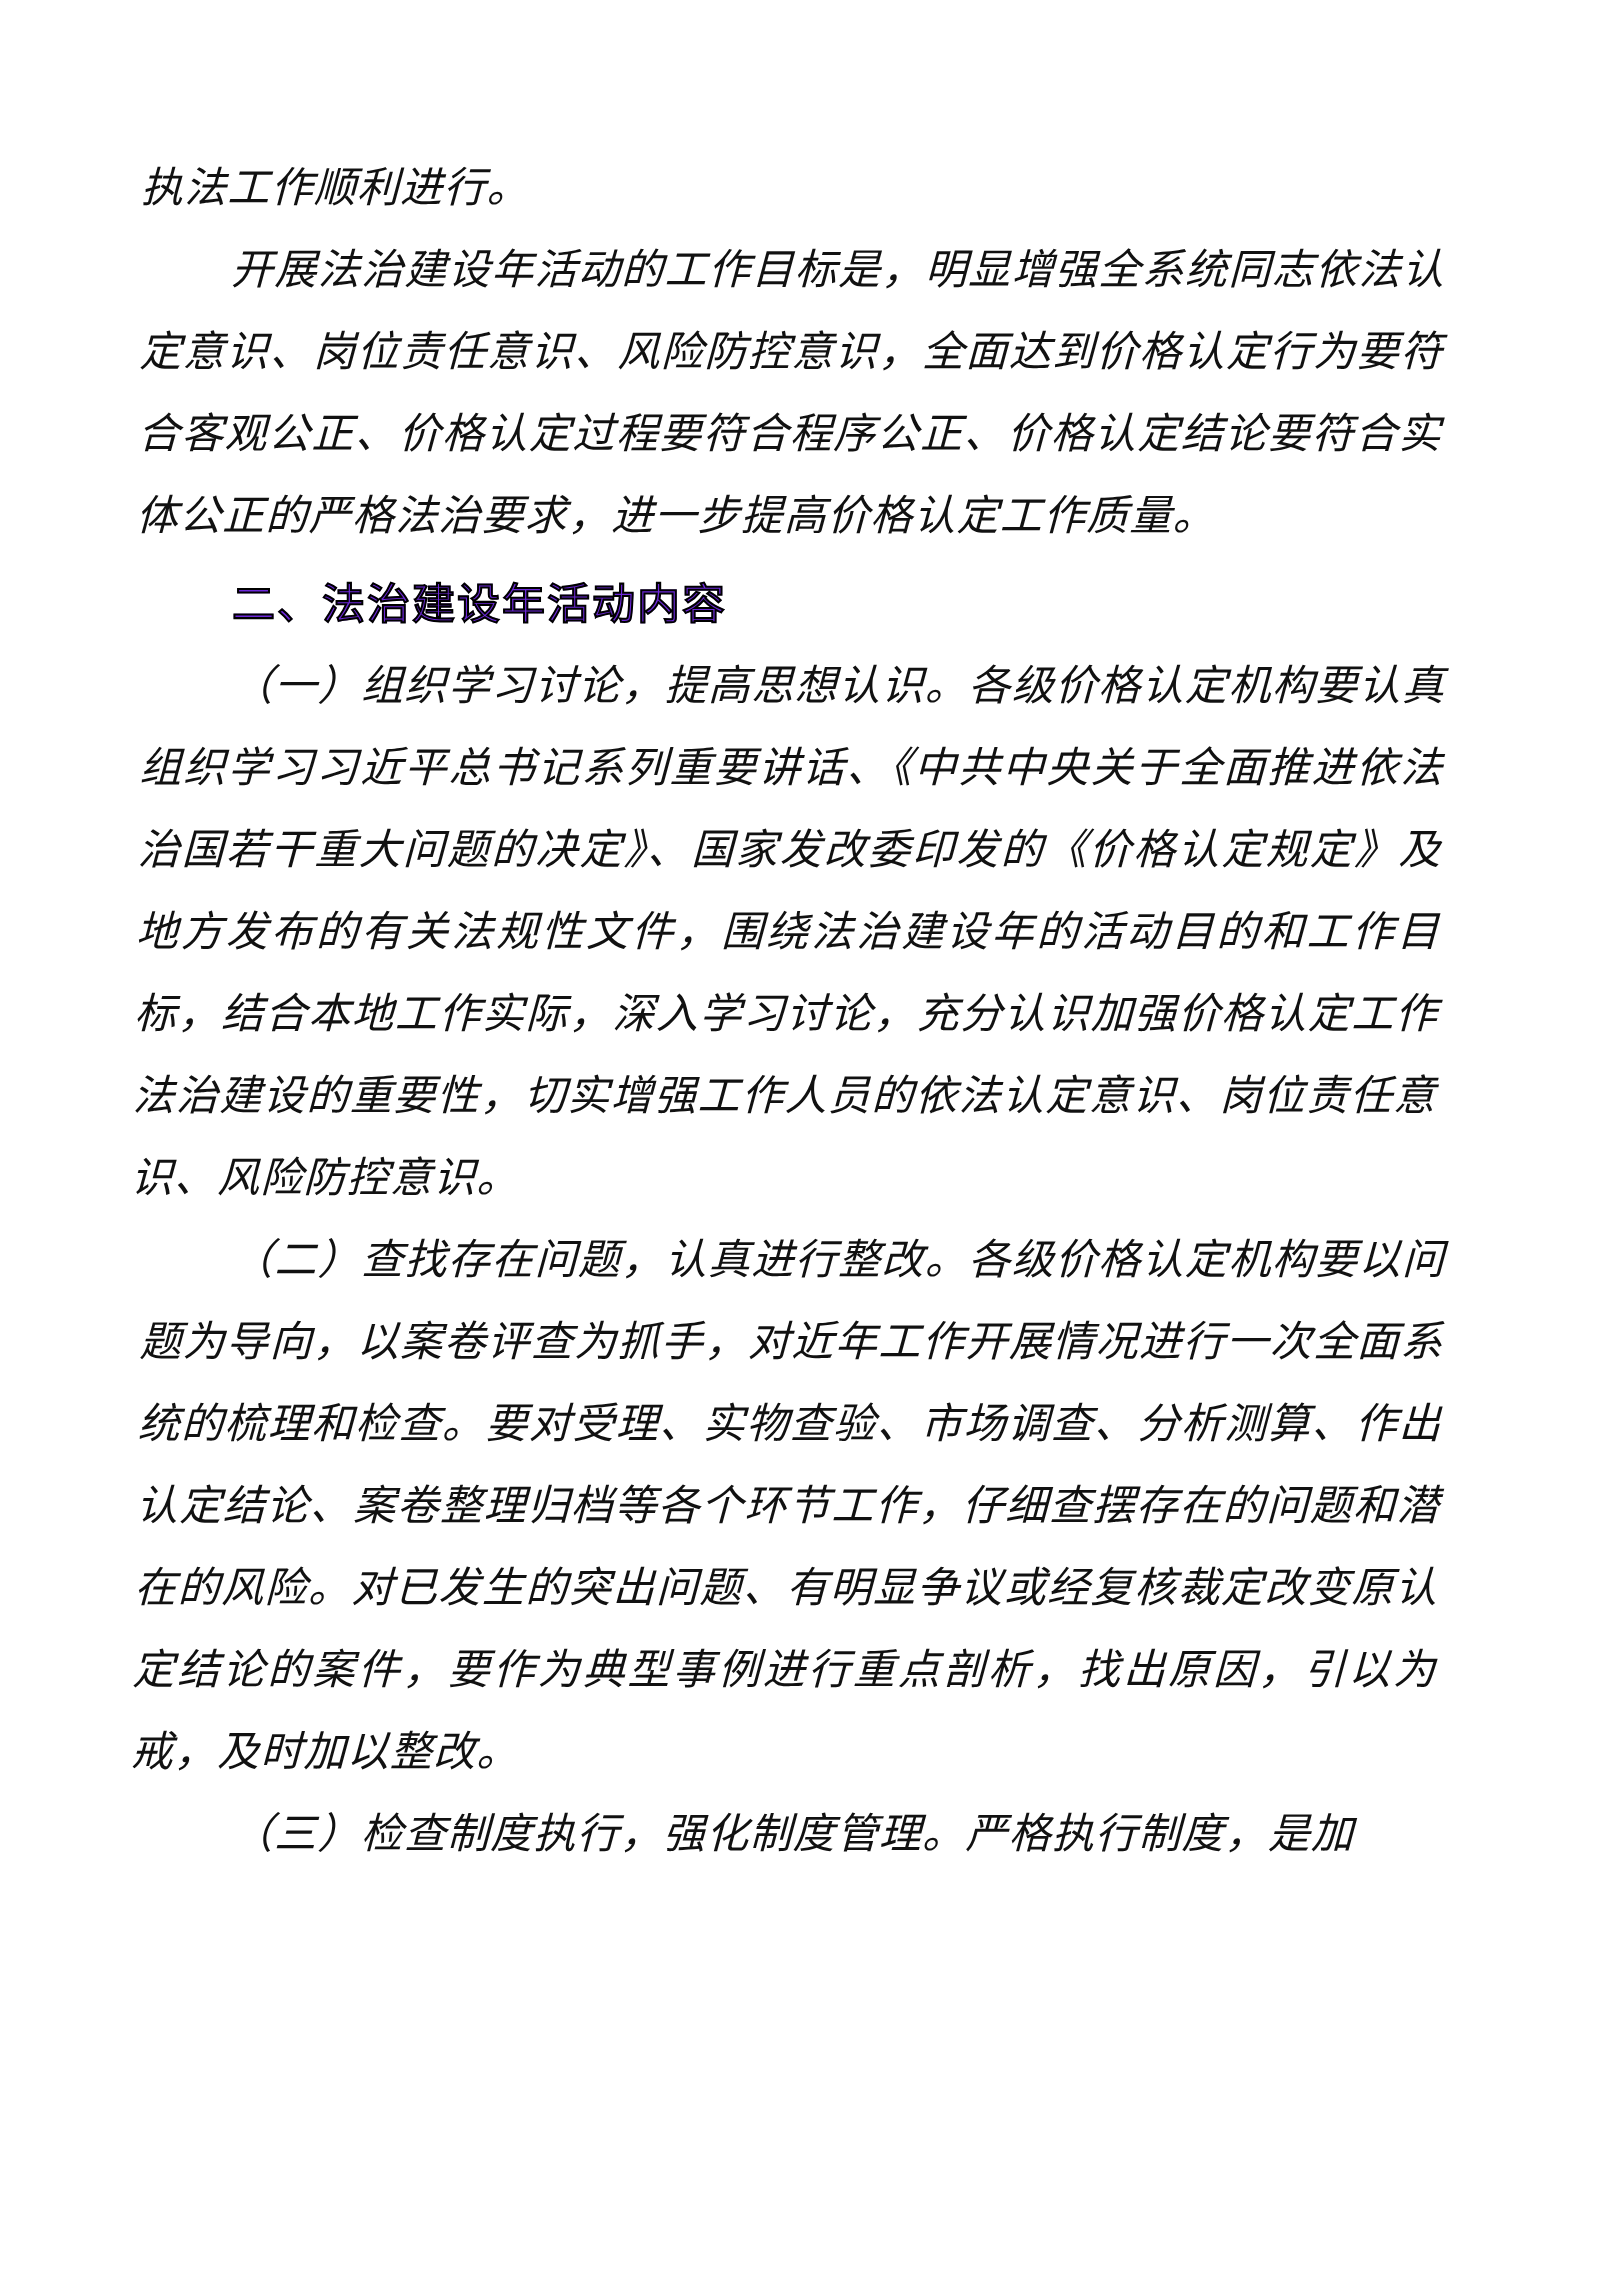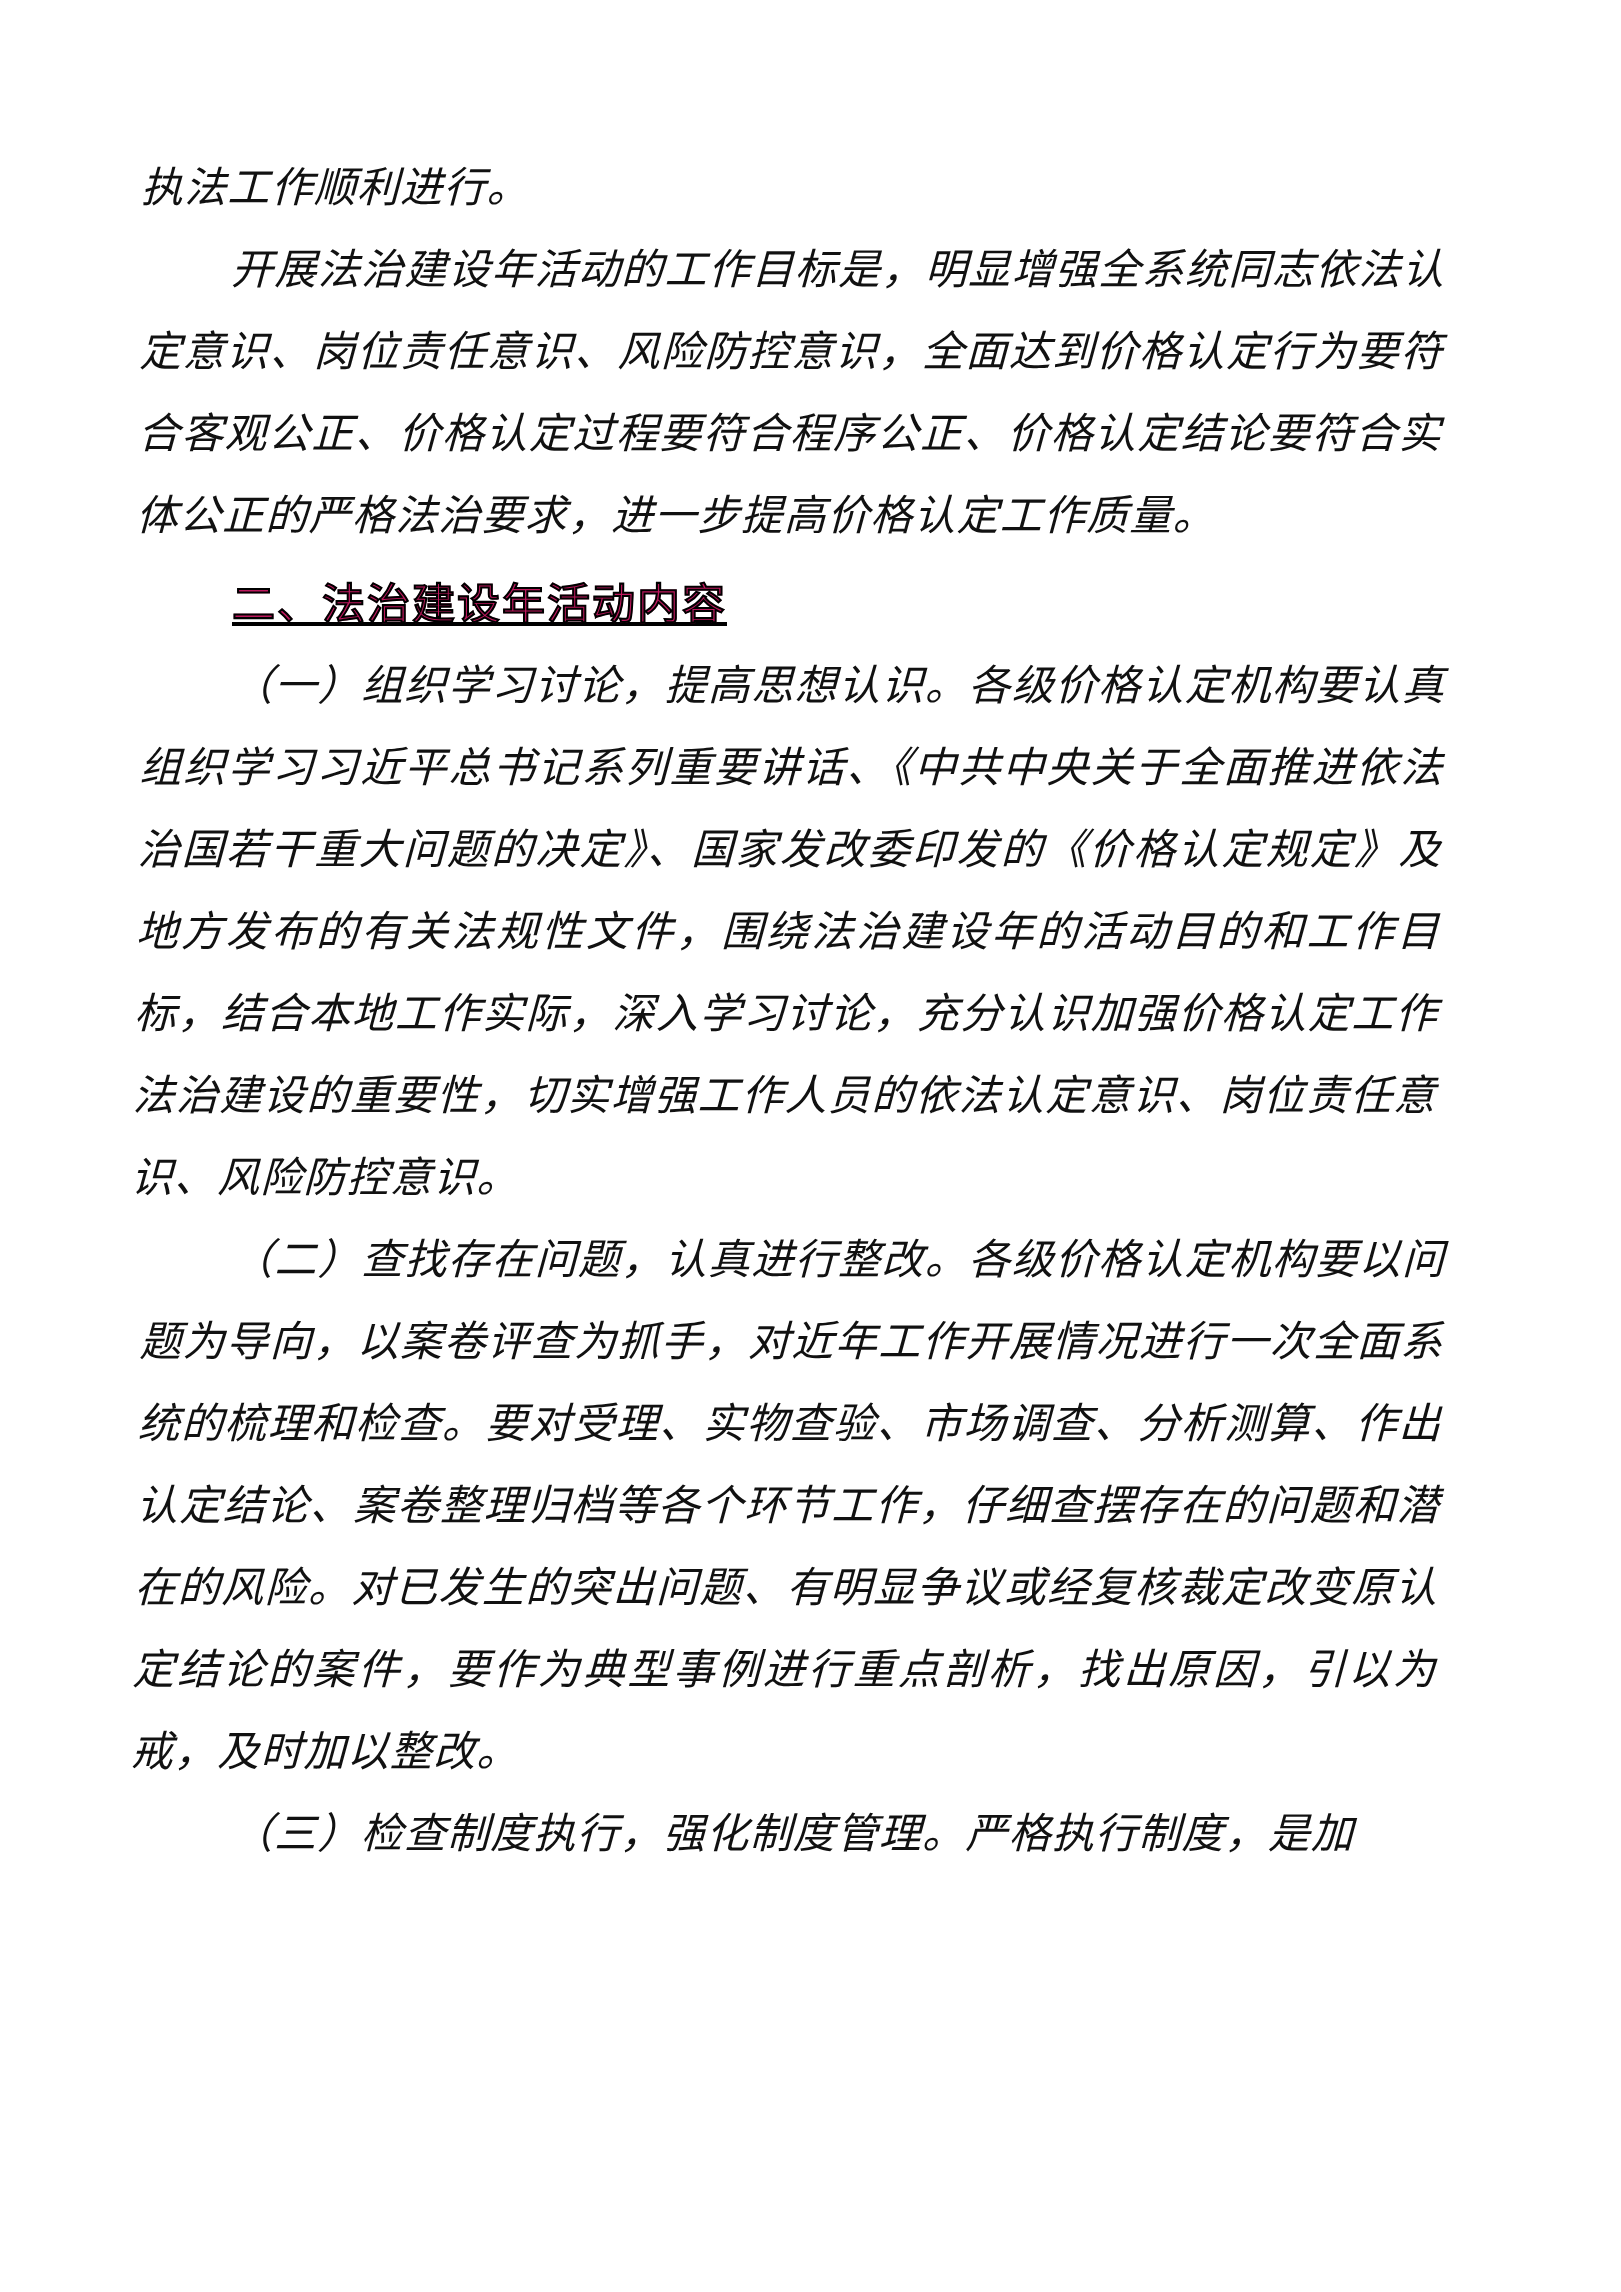--- a/index.html
+++ b/index.html
@@ -42,27 +42,26 @@
     font-weight: 400;
     transform: skewX(-1.2deg);
     transform-origin: left top;
   }
   .para.indent {
     text-indent: 90px;
   }
   .heading {
     font-size: 43px;
     line-height: 82px;
-    color: #be185d;
+    color: #6d28d9;
     font-weight: 700;
     letter-spacing: 2px;
     text-indent: 90px;
     margin: 0;
     font-family: "Liberation Sans", "DejaVu Sans", sans-serif;
-    text-decoration: underline;
     -webkit-text-stroke: 0.7px #000;
   }
   .spacer-sm { height: 5.9px; }
 </style>
 </head>
 <body>
 
 <div class="page">
   <div class="page-body">
 

